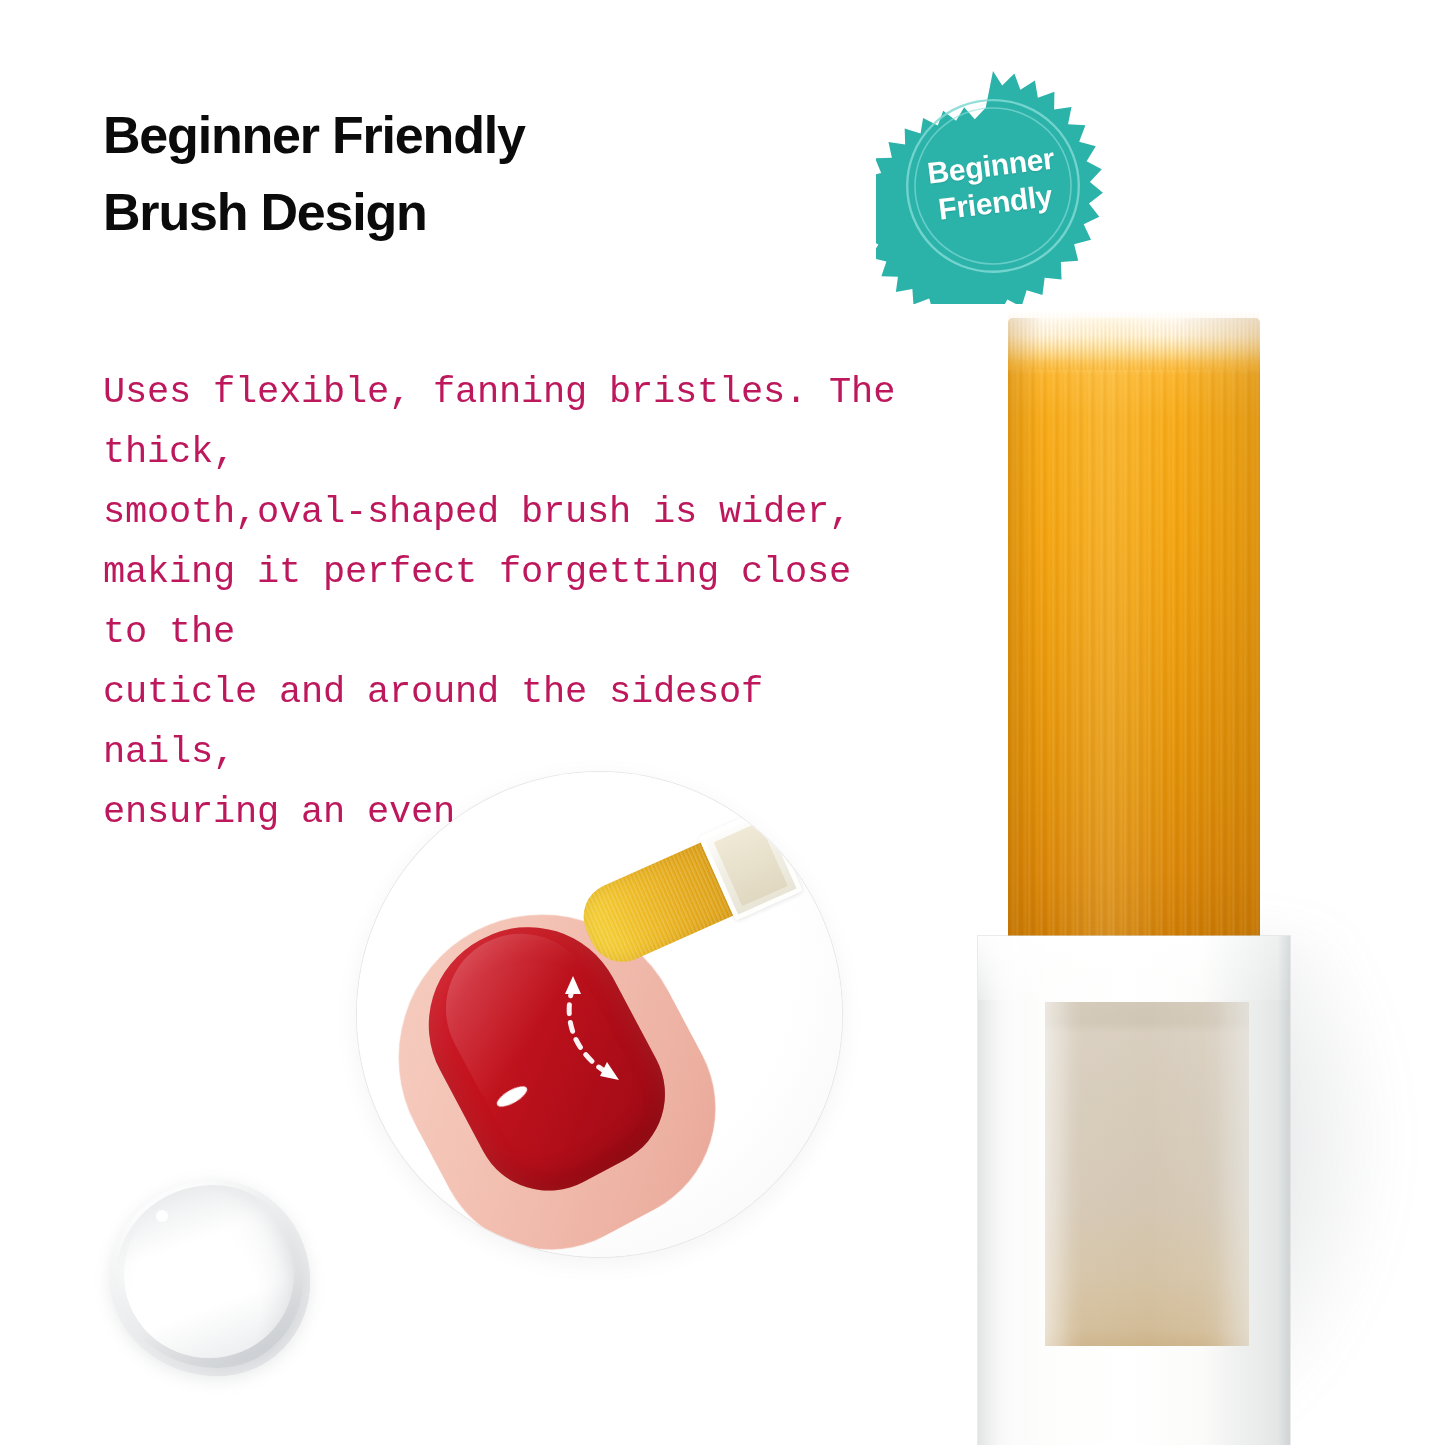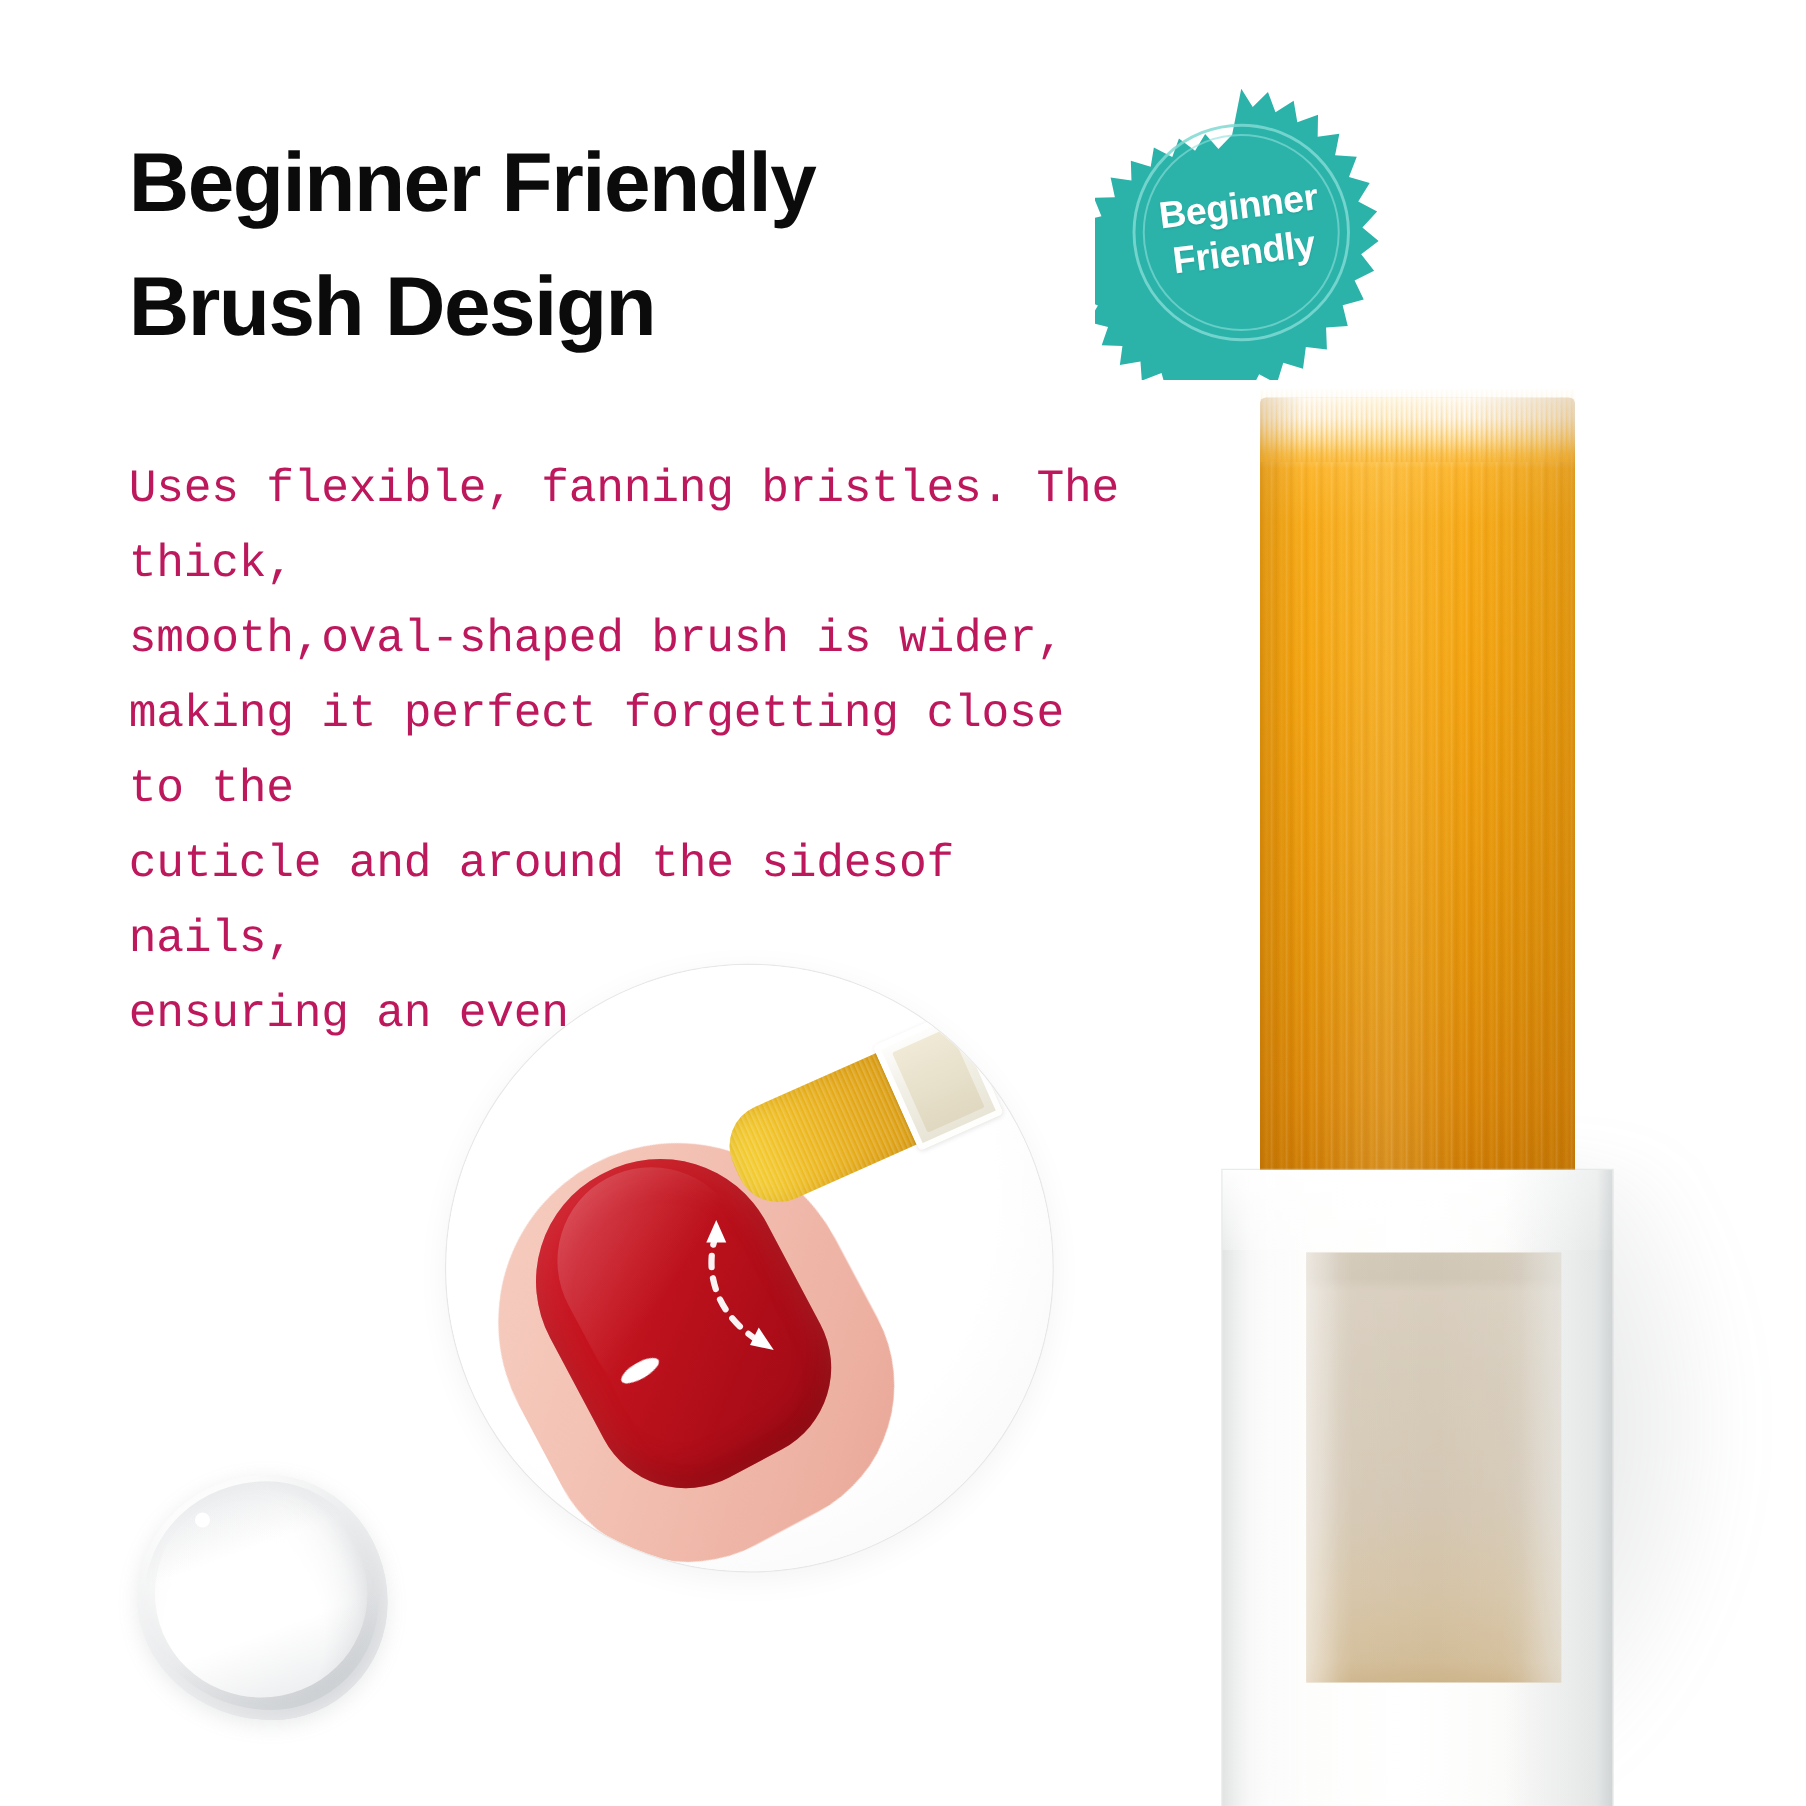--- a/index.html
+++ b/index.html
@@ -22,21 +22,21 @@
   }
 
   
   .headline {
     position: absolute;
     left: 103px;
     top: 97px;
     width: 760px;
     font-family: "Liberation Sans", sans-serif;
     font-weight: bold;
-    font-size: 67px;
+    font-size: 52px;
     line-height: 1.48;
     letter-spacing: -1.2px;
     color: #0b0b0b;
     white-space: pre-line;
   }
 
   
   .body-copy {
     position: absolute;
     left: 103px;

